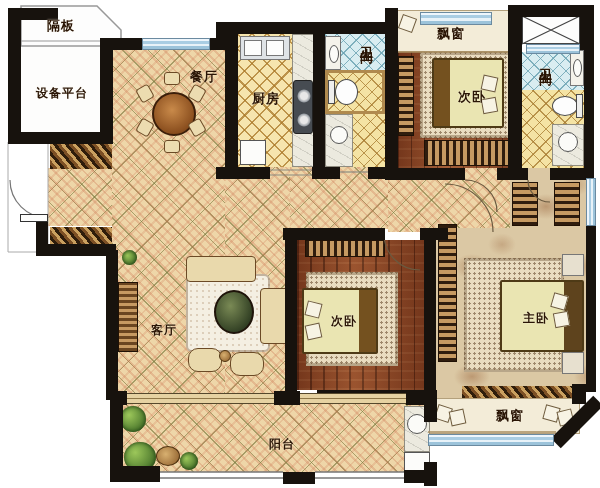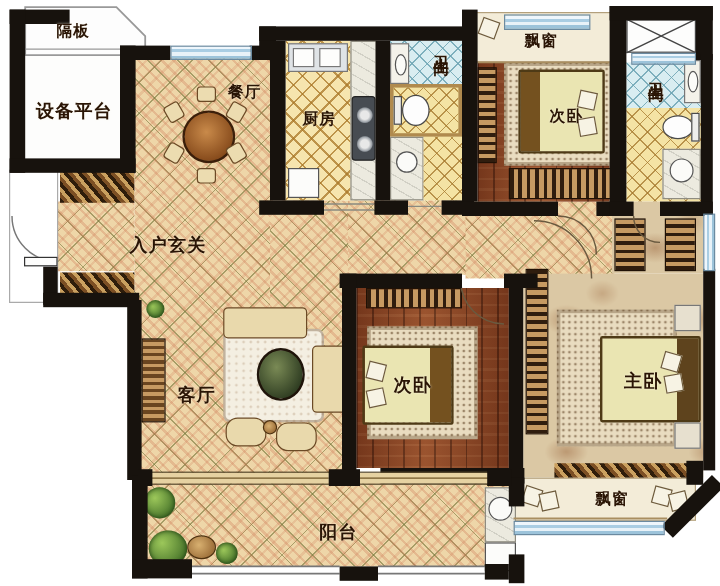--- a/index.html
+++ b/index.html
@@ -56,21 +56,21 @@
   .appliance{position:absolute;background:#fcfcfa;border:1.5px solid #555;}
   .window{position:absolute;border:1px solid #6b8aa0;background:linear-gradient(180deg,#eef6fc 0 22%,#a9cde3 22% 46%,#e8f2f8 46% 74%,#9cc3da 74% 100%);}
   .windowv{position:absolute;border:1px solid #6b8aa0;background:linear-gradient(90deg,#eef6fc 0 22%,#a9cde3 22% 46%,#e8f2f8 46% 74%,#9cc3da 74% 100%);}
   .slide{position:absolute;background:linear-gradient(180deg,#e6d2a2 0 40%,#8f7748 45% 55%,#e6d2a2 60% 100%);border:1px solid #55482c;}
   .white{position:absolute;background:#fdfdfc;}
   .chamfer{position:absolute;background:#17120d;transform:rotate(-45deg);}
   .lbl{position:absolute;transform:translate(-50%,-50%);font-weight:700;color:#2a1505;
        font-size:13px;white-space:nowrap;letter-spacing:1px;text-shadow:0 0 2px rgba(255,250,235,.8);}
   .vlbl{position:absolute;transform:translateX(-50%);font-weight:700;color:#2a1505;font-size:13px;
        writing-mode:vertical-lr;text-orientation:upright;letter-spacing:2px;text-shadow:0 0 2px rgba(255,250,235,.8);}
-  .big{font-size:15px;}
+  .big{font-size:12px;}
   svg.ovl{position:absolute;left:0;top:0;}
 </style>
 </head>
 <body>
 
 <div id="stage">
 
   <div class="tile" style="left:112px;top:48px;width:113px;height:347px"></div>
   <div class="tile" style="left:225px;top:167px;width:65px;height:228px"></div>
   <div class="tile" style="left:290px;top:167px;width:100px;height:62px"></div>
@@ -246,20 +246,19 @@
   <div class="window" style="left:428px;top:434px;width:126px;height:12px"></div>
 
   <div class="lbl" style="left:61px;top:26px">隔板</div>
   <div class="lbl big" style="left:62px;top:93px">设备平台</div>
   <div class="lbl" style="left:204px;top:77px">餐厅</div>
   <div class="lbl" style="left:266px;top:99px">厨房</div>
   <div class="vlbl" style="left:366px;top:36px">卫生间</div>
   <div class="lbl" style="left:451px;top:34px">飘窗</div>
   <div class="lbl" style="left:472px;top:97px">次卧</div>
   <div class="vlbl" style="left:545px;top:58px">卫生间</div>
-  <div class="lbl big" style="left:140px;top:205px">入户玄关</div>
   <div class="lbl big" style="left:164px;top:330px">客厅</div>
   <div class="lbl big" style="left:344px;top:321px">次卧</div>
   <div class="lbl big" style="left:536px;top:318px">主卧</div>
   <div class="lbl big" style="left:282px;top:444px">阳台</div>
   <div class="lbl" style="left:510px;top:416px">飘窗</div>
 
 </div>
 
 </body></html>

